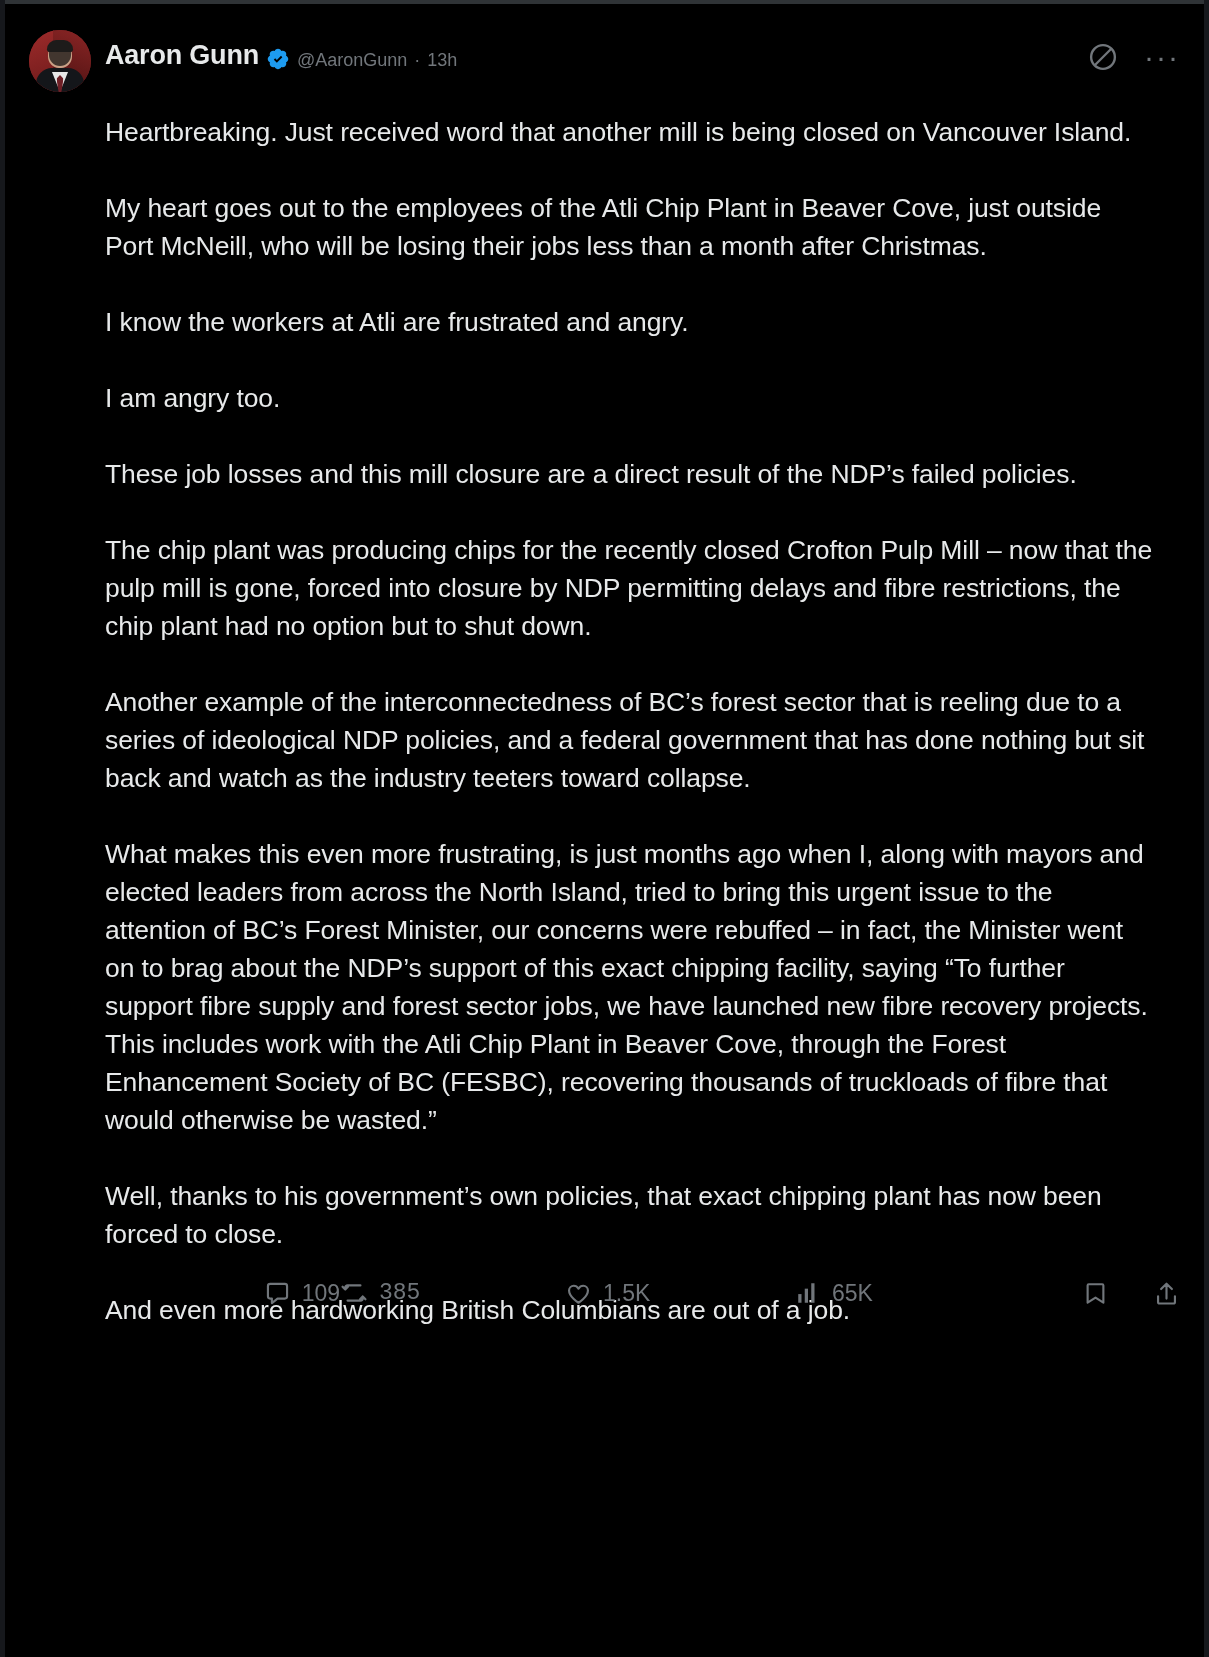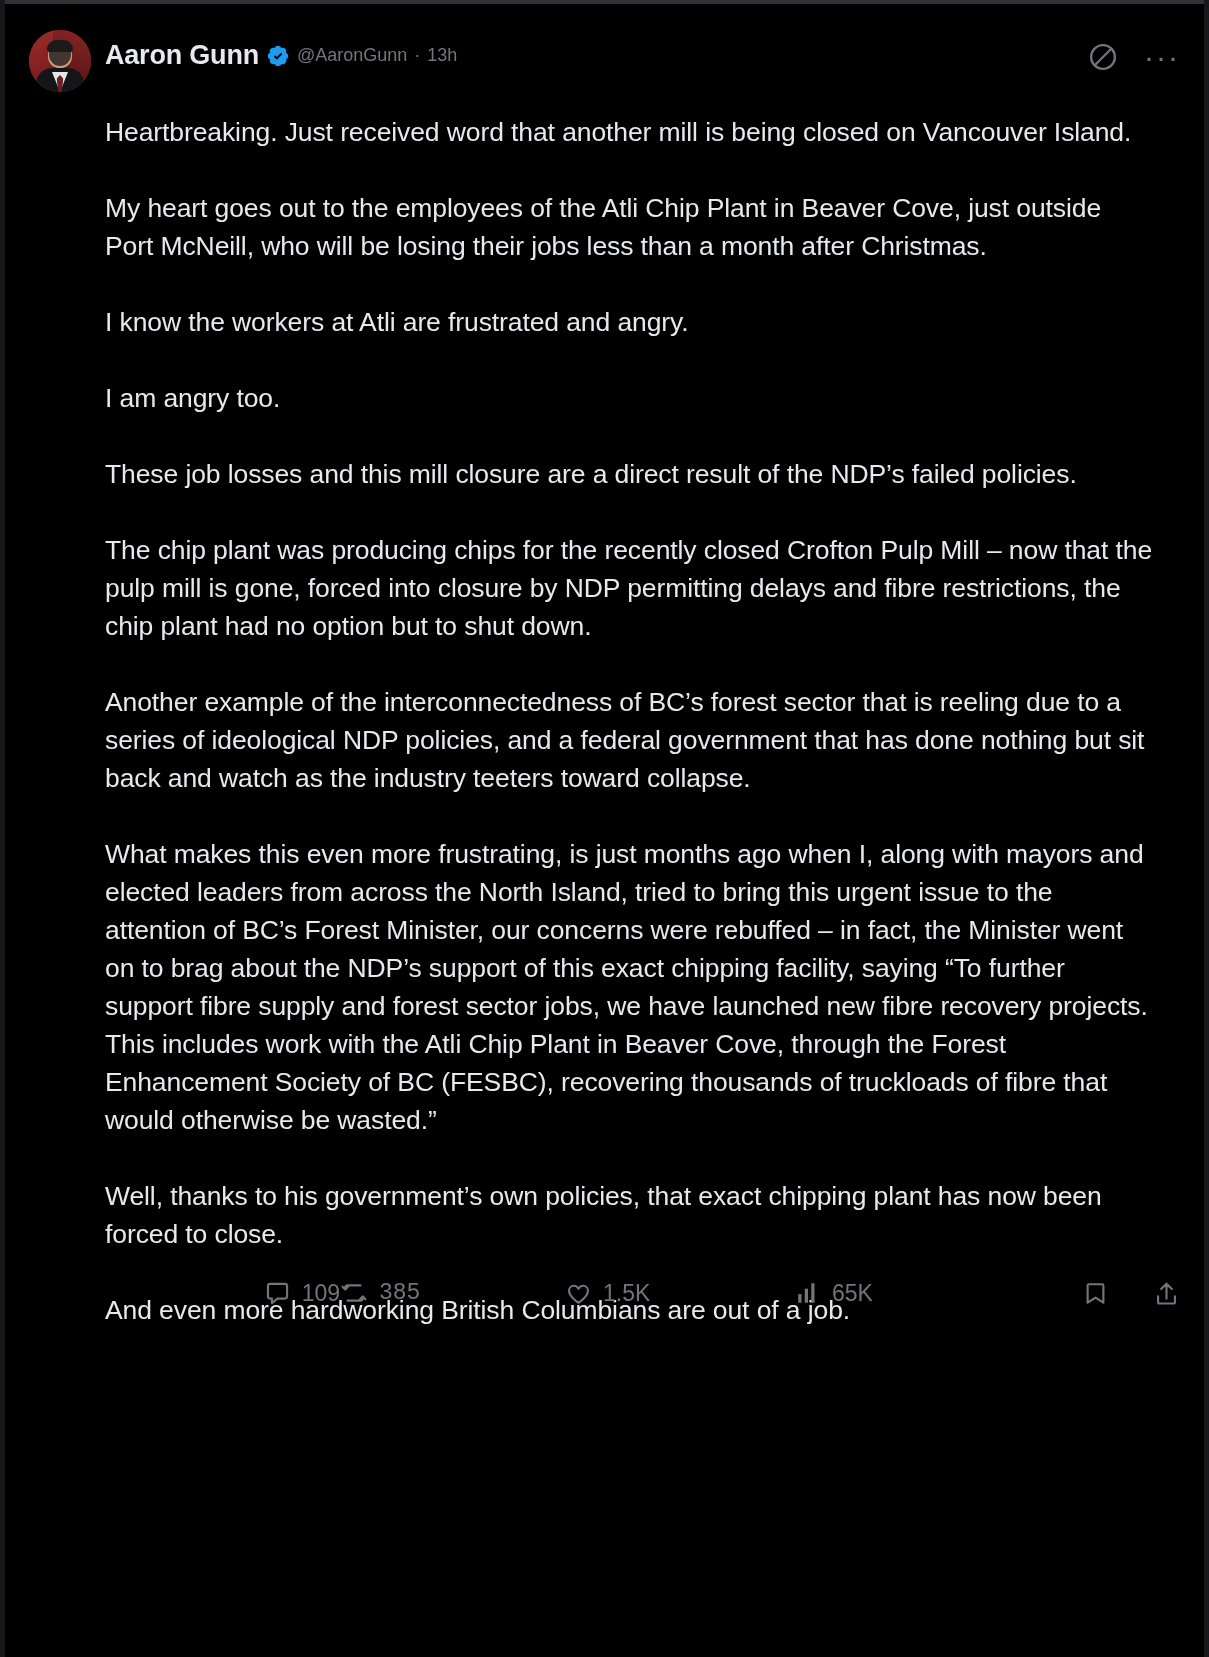--- a/index.html
+++ b/index.html
@@ -128,21 +128,21 @@
     left: 50%;
     bottom: 0;
     transform: translateX(-50%);
     width: 7px;
     height: 17px;
     background: #6e1f26;
     clip-path: polygon(50% 0, 100% 22%, 70% 100%, 30% 100%, 0 22%);
   }
   .name-row {
     display: flex;
-    align-items: center;
+    align-items: flex-end;
     flex-wrap: wrap;
     gap: 7px;
     padding-top: 14px;
     flex: 1 1 auto;
     min-width: 0;
   }
   .display-name {
     font-size: 27px;
     font-weight: bold;
     color: #e7e9ea;

